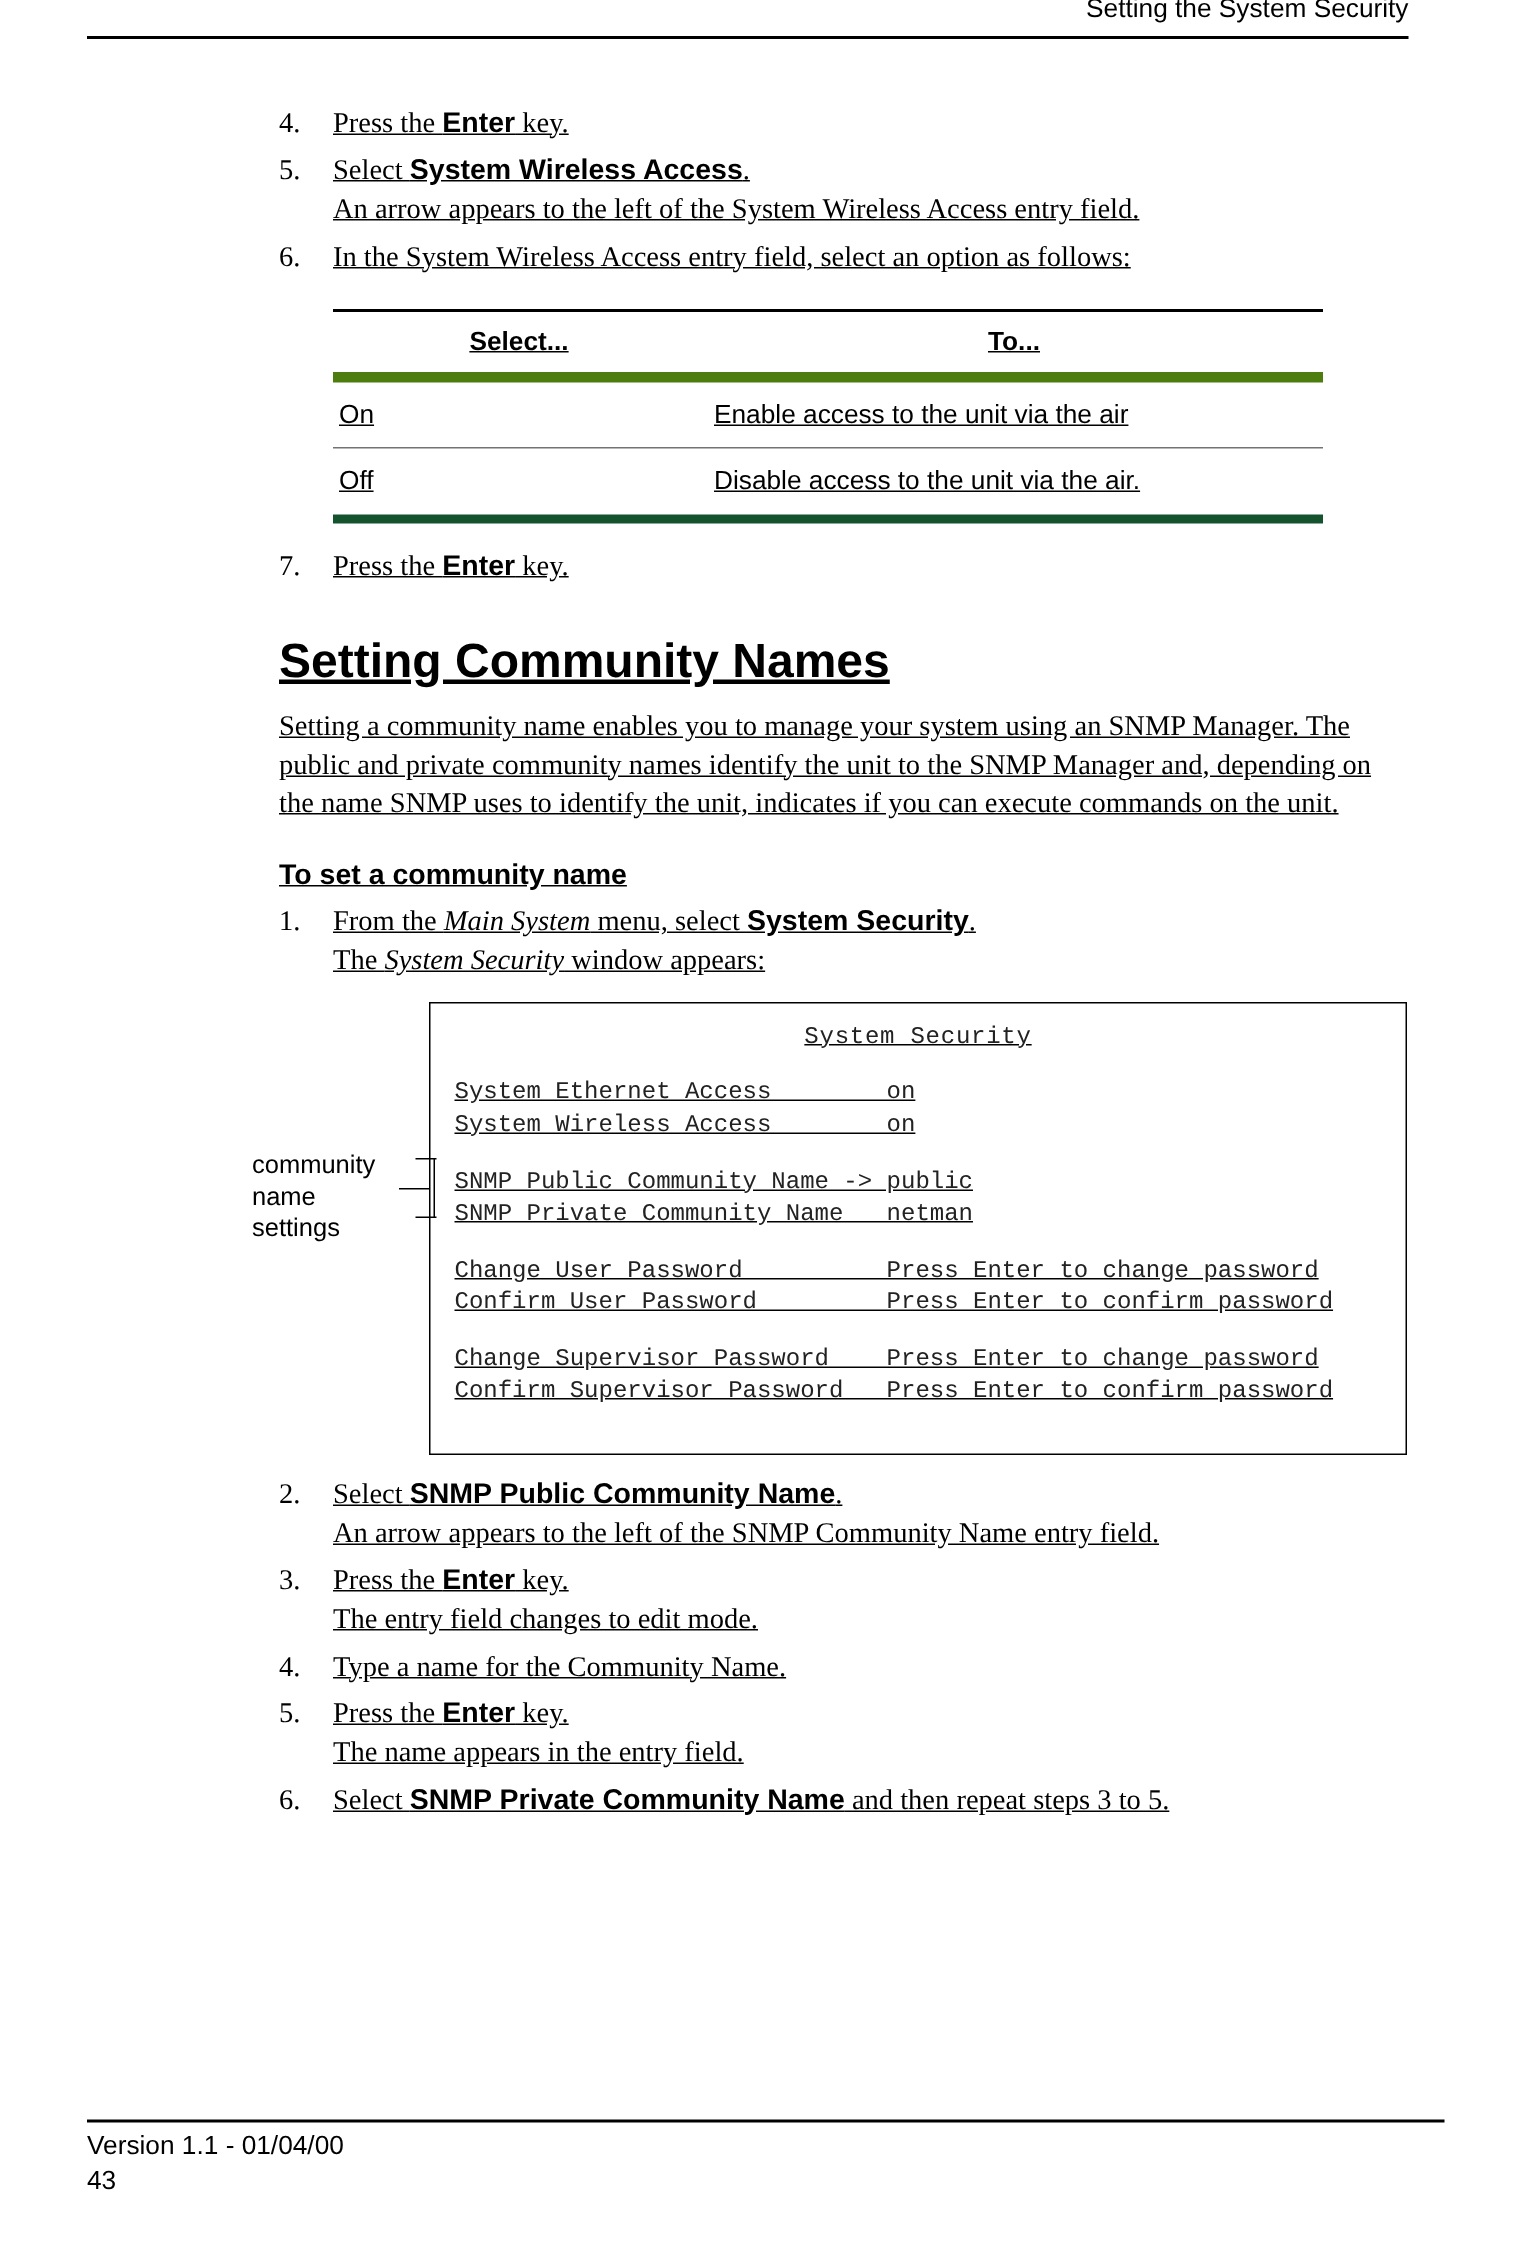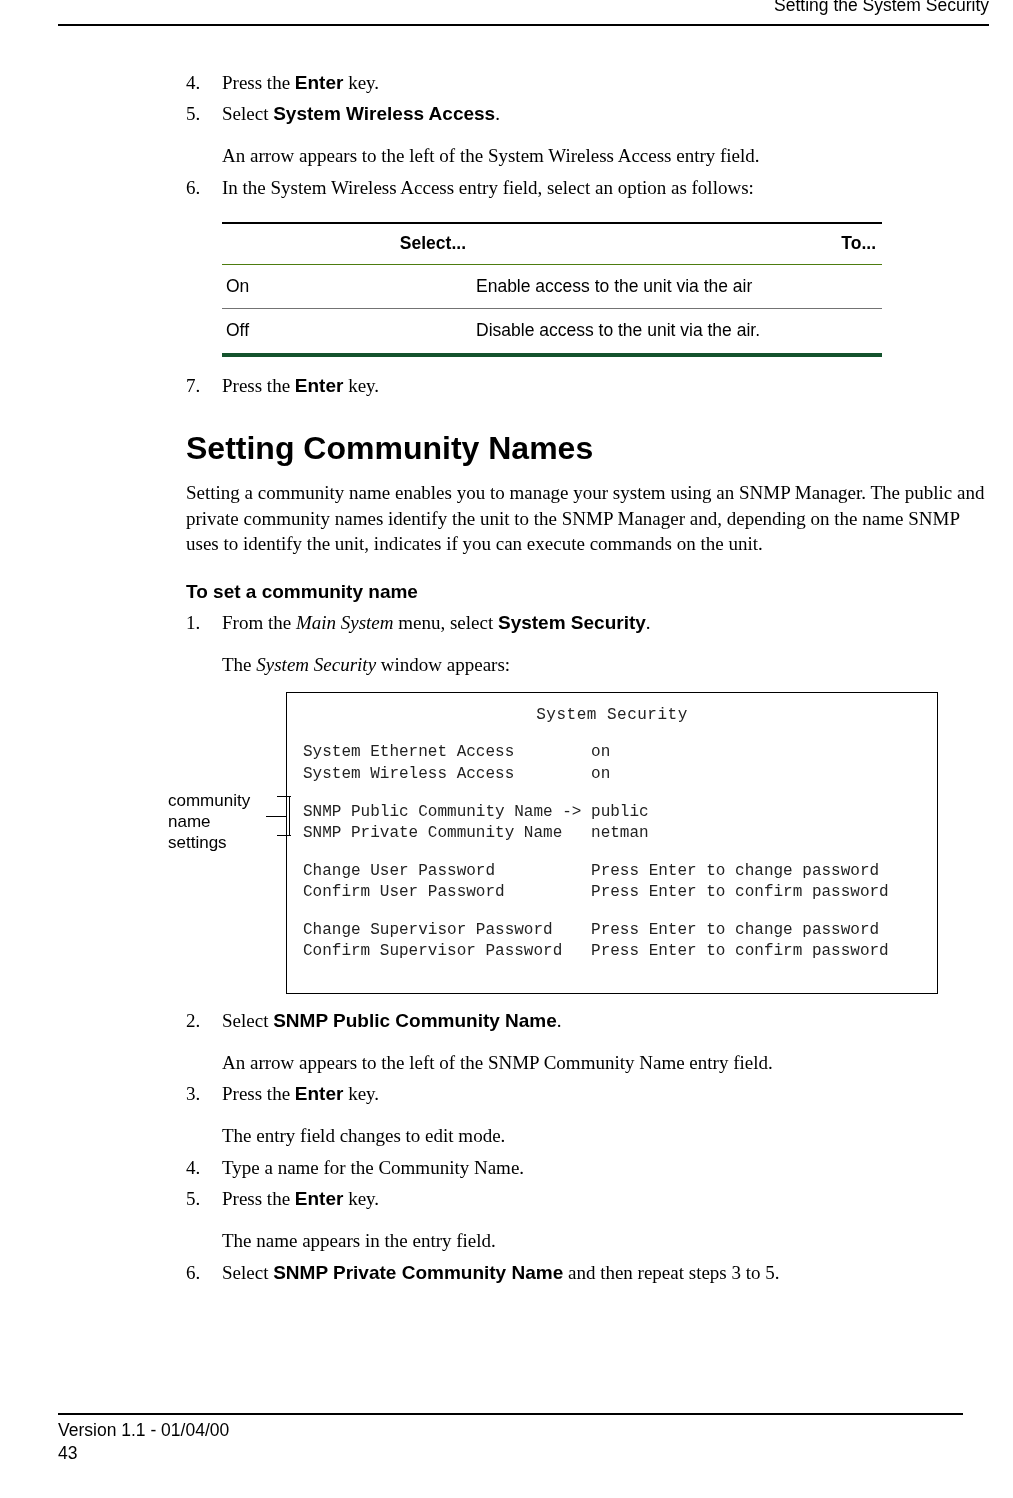--- a/index.html
+++ b/index.html
@@ -8,21 +8,22 @@
       line-height: 1.35;
       margin: 0;
       padding: 0;
       color: #000;
     }
     .page {
       width: 1013px;
       height: 1498px;
       position: relative;
       box-sizing: border-box;
-      padding: 18px 24px 0 58px;
+      padding: 18px 74px 0 58px;
+      text-decoration: underline;
     }
     .top-rule {
       border-top: 2.5px solid #000;
       margin-top: 6px;
     }
     .running-head {
       font-family: Arial, Helvetica, sans-serif;
       font-size: 17.5px;
       text-align: right;
       margin-top: -24px;
@@ -37,42 +38,42 @@
       position: relative;
       padding-left: 36px;
       margin-bottom: 6px;
     }
     ol.steps > li .num {
       position: absolute;
       left: 0;
       top: 0;
     }
     .bold { font-family: Arial, Helvetica, sans-serif; font-weight: bold; }
-    .sub { margin-top: 16px; }
+    .sub { margin-top: 0; }
     .table-wrap { margin: 22px 0 16px 36px; }
     table.opts {
       width: 660px;
       border-collapse: collapse;
       font-family: Arial, Helvetica, sans-serif;
       font-size: 17.5px;
     }
     table.opts th {
-      text-align: right;
+      text-align: center;
       font-weight: bold;
       padding: 8px 6px 8px 4px;
       border-top: 2px solid #000;
-      border-bottom: 1px solid #4d7c0f;
+      border-bottom: 7px solid #4d7c0f;
     }
     table.opts td {
       text-align: left;
       padding: 10px 6px 10px 4px;
       border-bottom: 1px solid #737373;
       font-weight: normal;
     }
-    table.opts tr.last td { border-bottom: 4px solid #14532d; }
+    table.opts tr.last td { border-bottom: 6px solid #14532d; }
     h2.section-head {
       font-family: Arial, Helvetica, sans-serif;
       font-weight: bold;
       font-size: 32px;
       margin: 28px 0 10px 0;
     }
     .para { margin: 0 0 8px 0; }
     .sub-head {
       font-family: Arial, Helvetica, sans-serif;
       font-weight: bold;

